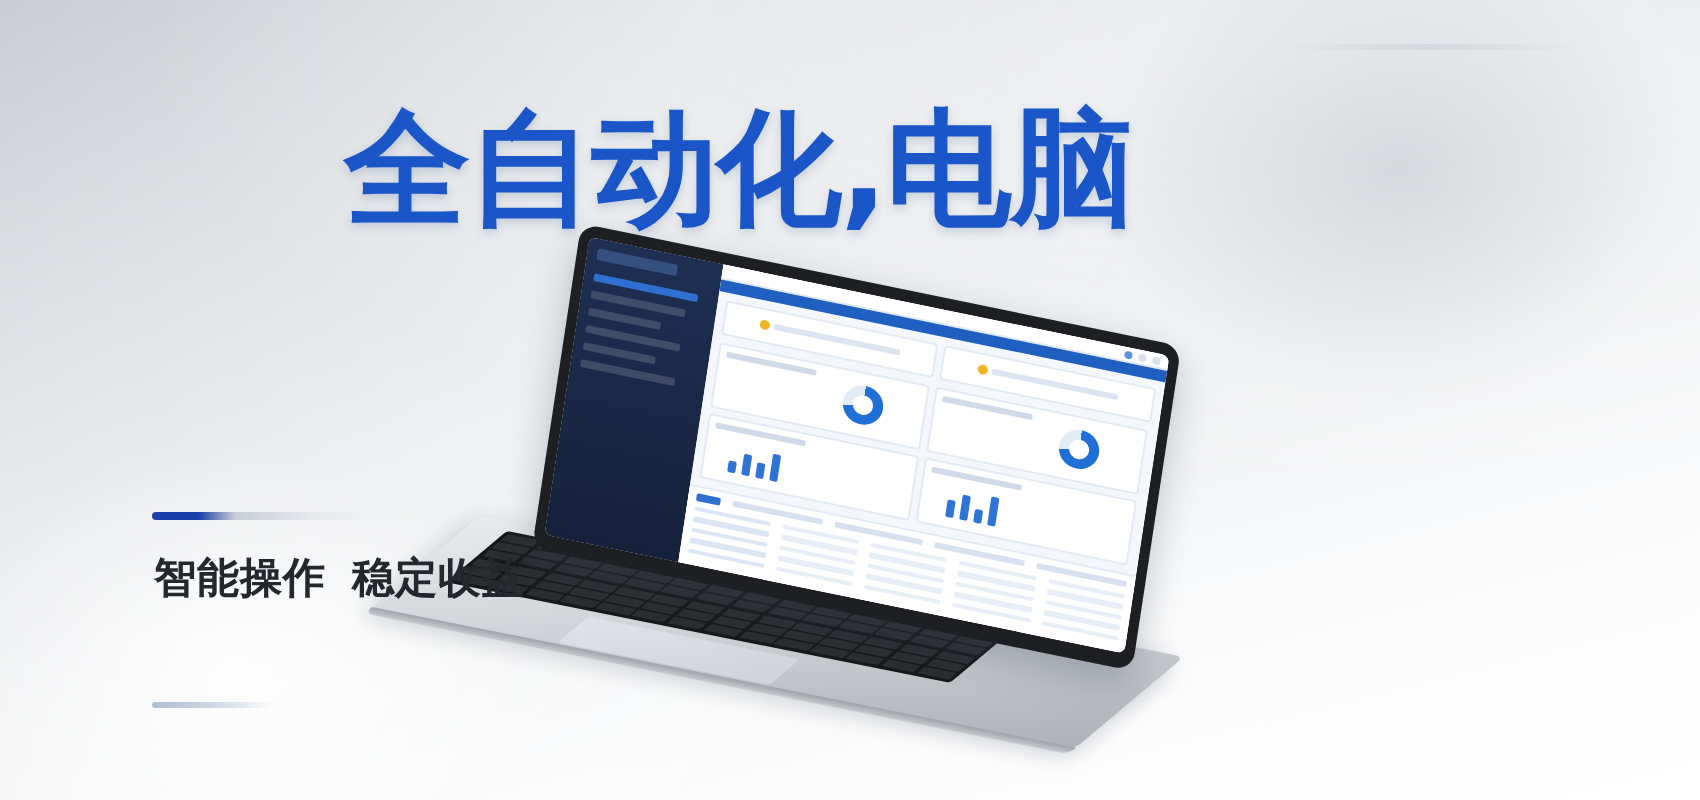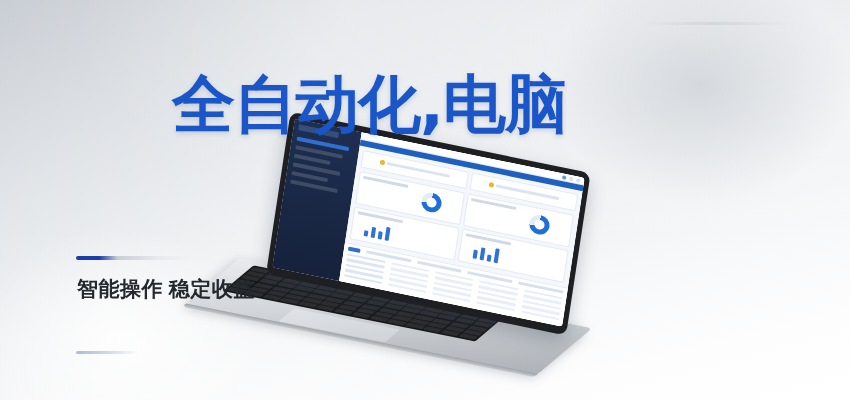--- a/index.html
+++ b/index.html
@@ -36,21 +36,20 @@
     position:absolute;left:0;top:0;width:850px;height:240px;
     pointer-events:none;
   }
   .hl-line{
     position:absolute;
     font-family:"DejaVu Sans","Liberation Sans",sans-serif;
     font-weight:700;
     letter-spacing:-1px;
     white-space:nowrap;
     text-shadow:0 2px 5px rgba(30,60,120,0.18);
-    margin-top:20px;
   }
   .hl-line1{
     left:172px;top:52px;
     font-size:63px;line-height:66px;
     color:#1a56c8;
   }
   .hl-line2{
     left:78px;top:134px;
     font-size:78px;line-height:82px;
     color:#1455bf;
@@ -62,21 +61,21 @@
   }
 
   
   .divider{
     position:absolute;left:76px;top:256px;width:116px;height:4px;
     border-radius:2px;
     background:linear-gradient(90deg,#1a3fa8 0%,#1a3fa8 20%,#c9ced6 36%,#e6e9ed 70%,rgba(235,238,241,0) 100%);
   }
   .subtitle{
     position:absolute;left:77px;top:275px;
-    font-family:Liberation Serif, serif;
+    font-family:Liberation Mono, monospace;
     font-size:21px;font-weight:700;color:#24282e;letter-spacing:0.5px;
     white-space:nowrap;
   }
   .accent-rule{
     position:absolute;left:76px;top:351px;width:62px;height:3px;border-radius:2px;
     background:linear-gradient(90deg,#9fb2cc 0%,#c3cedd 45%,rgba(220,228,238,0) 100%);
     opacity:.85;
   }
 
   

